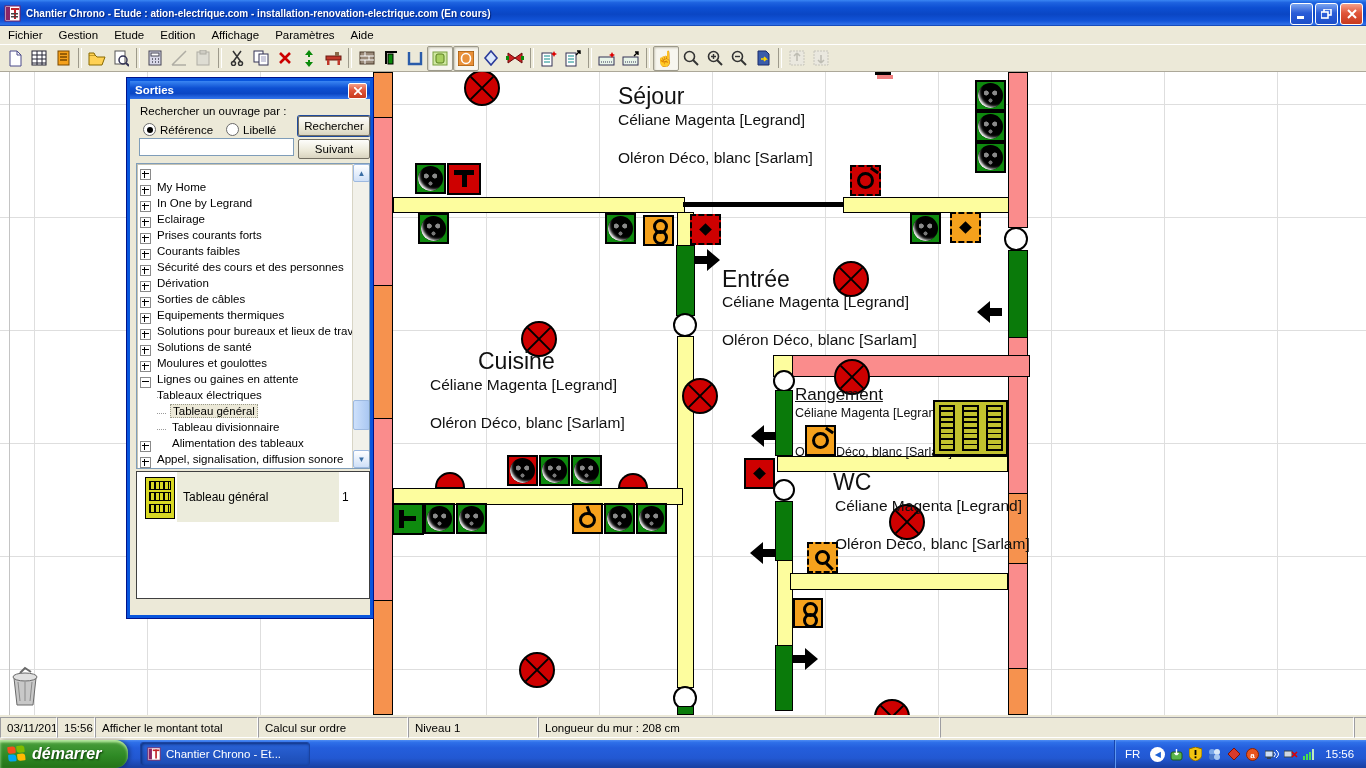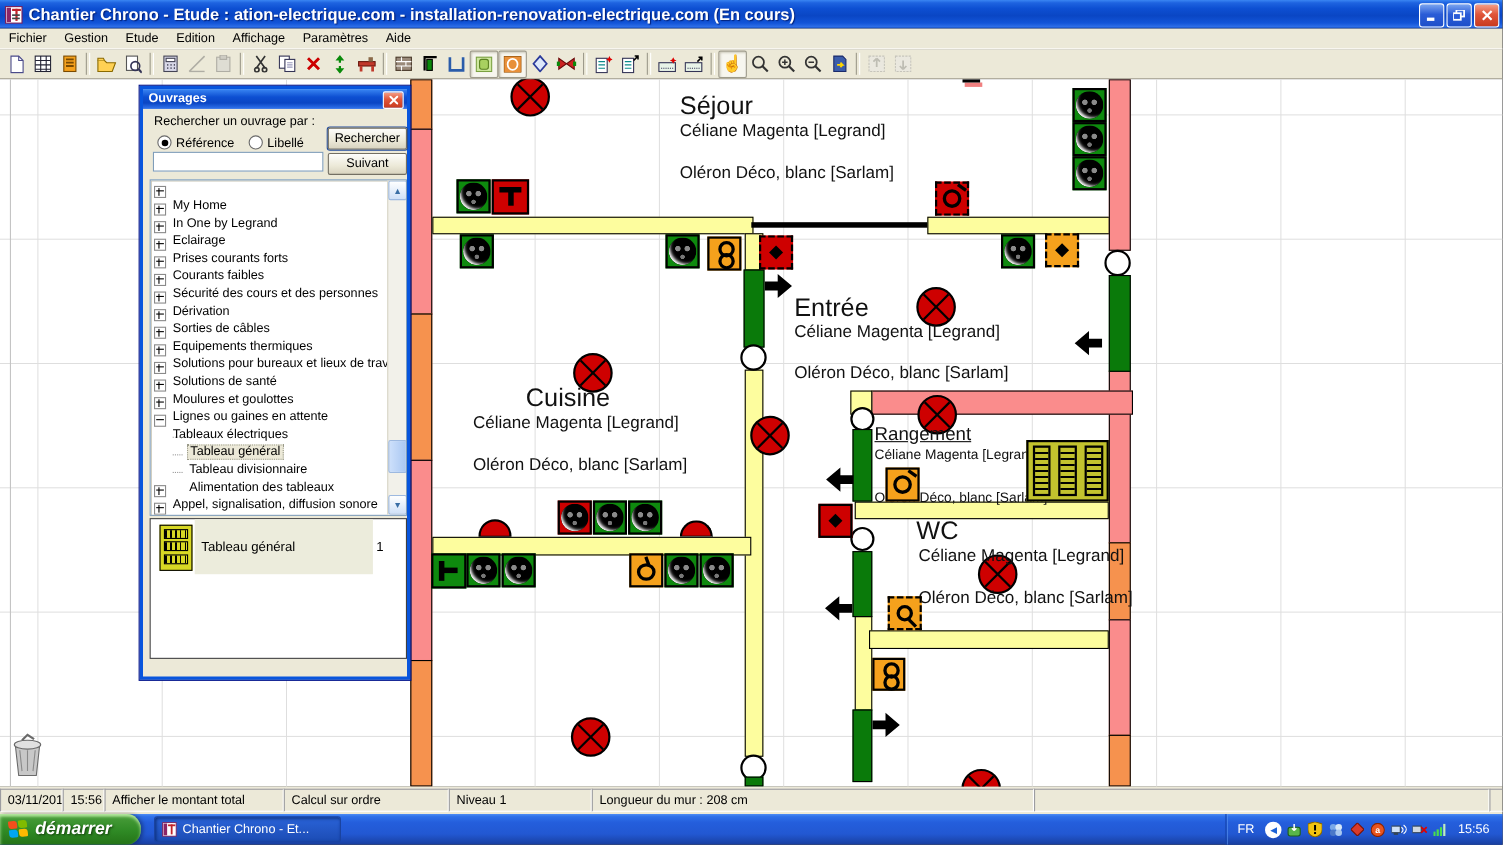--- a/index.html
+++ b/index.html
@@ -5,21 +5,21 @@
   html,body{margin:0;padding:0;background:#444;}
   .app{position:relative;width:1366px;height:768px;overflow:hidden;
        font-family:"Liberation Sans",sans-serif;-webkit-font-smoothing:none;}
   .abs{position:absolute;box-sizing:border-box;}
 
   
   .titlebar{left:0;top:0;width:1366px;height:26px;
     background:linear-gradient(180deg,#3a86f3 0%,#1e63e0 10%,#0d4fd2 30%,#0a46c4 55%,#1254d8 80%,#2e6fe8 94%,#0b3ca8 100%);
     display:flex;align-items:center;color:#fff;}
   .titlebar .appicon{width:17px;height:17px;margin:0 5px 0 4px;}
-  .titlebar .ttext{font-size:15px;font-weight:bold;text-shadow:1px 1px 1px #00207a;white-space:nowrap;}
+  .titlebar .ttext{font-size:10px;font-weight:bold;text-shadow:1px 1px 1px #00207a;white-space:nowrap;}
   .winbtns{position:absolute;right:3px;top:3px;display:flex;gap:2px;}
   .wbtn{width:21px;height:20px;border-radius:3px;border:1px solid #fff;
     background:linear-gradient(180deg,#7ba5f0,#2a5cd7 45%,#1d4fc9);display:flex;align-items:center;justify-content:center;}
   .wbtn.close{background:linear-gradient(180deg,#f5a089,#e0563a 45%,#c83a1e);}
 
   
   .menubar{left:0;top:26px;width:1366px;height:19px;background:#ECE9D8;border-bottom:1px solid #fff;
     display:flex;align-items:center;font-size:11.5px;color:#000;}
   .menuitem{padding:2px 8px;}
 
@@ -512,21 +512,21 @@
     <svg class="abs" style="left:6px;top:592px;z-index:8;" width="38" height="44" viewBox="0 0 38 44">
       <path d="M8 14h22l-3 27H11z" fill="#c8c8c8" stroke="#6a6a6a"></path>
       <path d="M12 18l2 19M19 18v19M26 18l-2 19" stroke="#8a8a8a" fill="none"></path>
       <ellipse cx="19" cy="13" rx="12" ry="4" fill="#e0e0e0" stroke="#6a6a6a"></ellipse>
       <path d="M14 9l5-5 6 4" fill="none" stroke="#6a6a6a" stroke-width="2"></path>
     </svg>
   </div>
 
   <div class="abs dialog">
     <div class="dlg-title">
-      <span>Ouvrages</span>
+      <span>Sorties</span>
       <div class="dlg-close">
           <svg width="8" height="8">
             <path d="M0 0l8 8M8 0L0 8" stroke="#fff" stroke-width="1.8"></path>
           </svg>
         </div>
     </div>
     <span class="abs" style="left:10px;top:24px;">Rechercher un ouvrage par :</span>
     <label class="abs" style="left:13px;top:42px;">
       <span class="radio sel"></span><span>Référence</span>
     </label>

